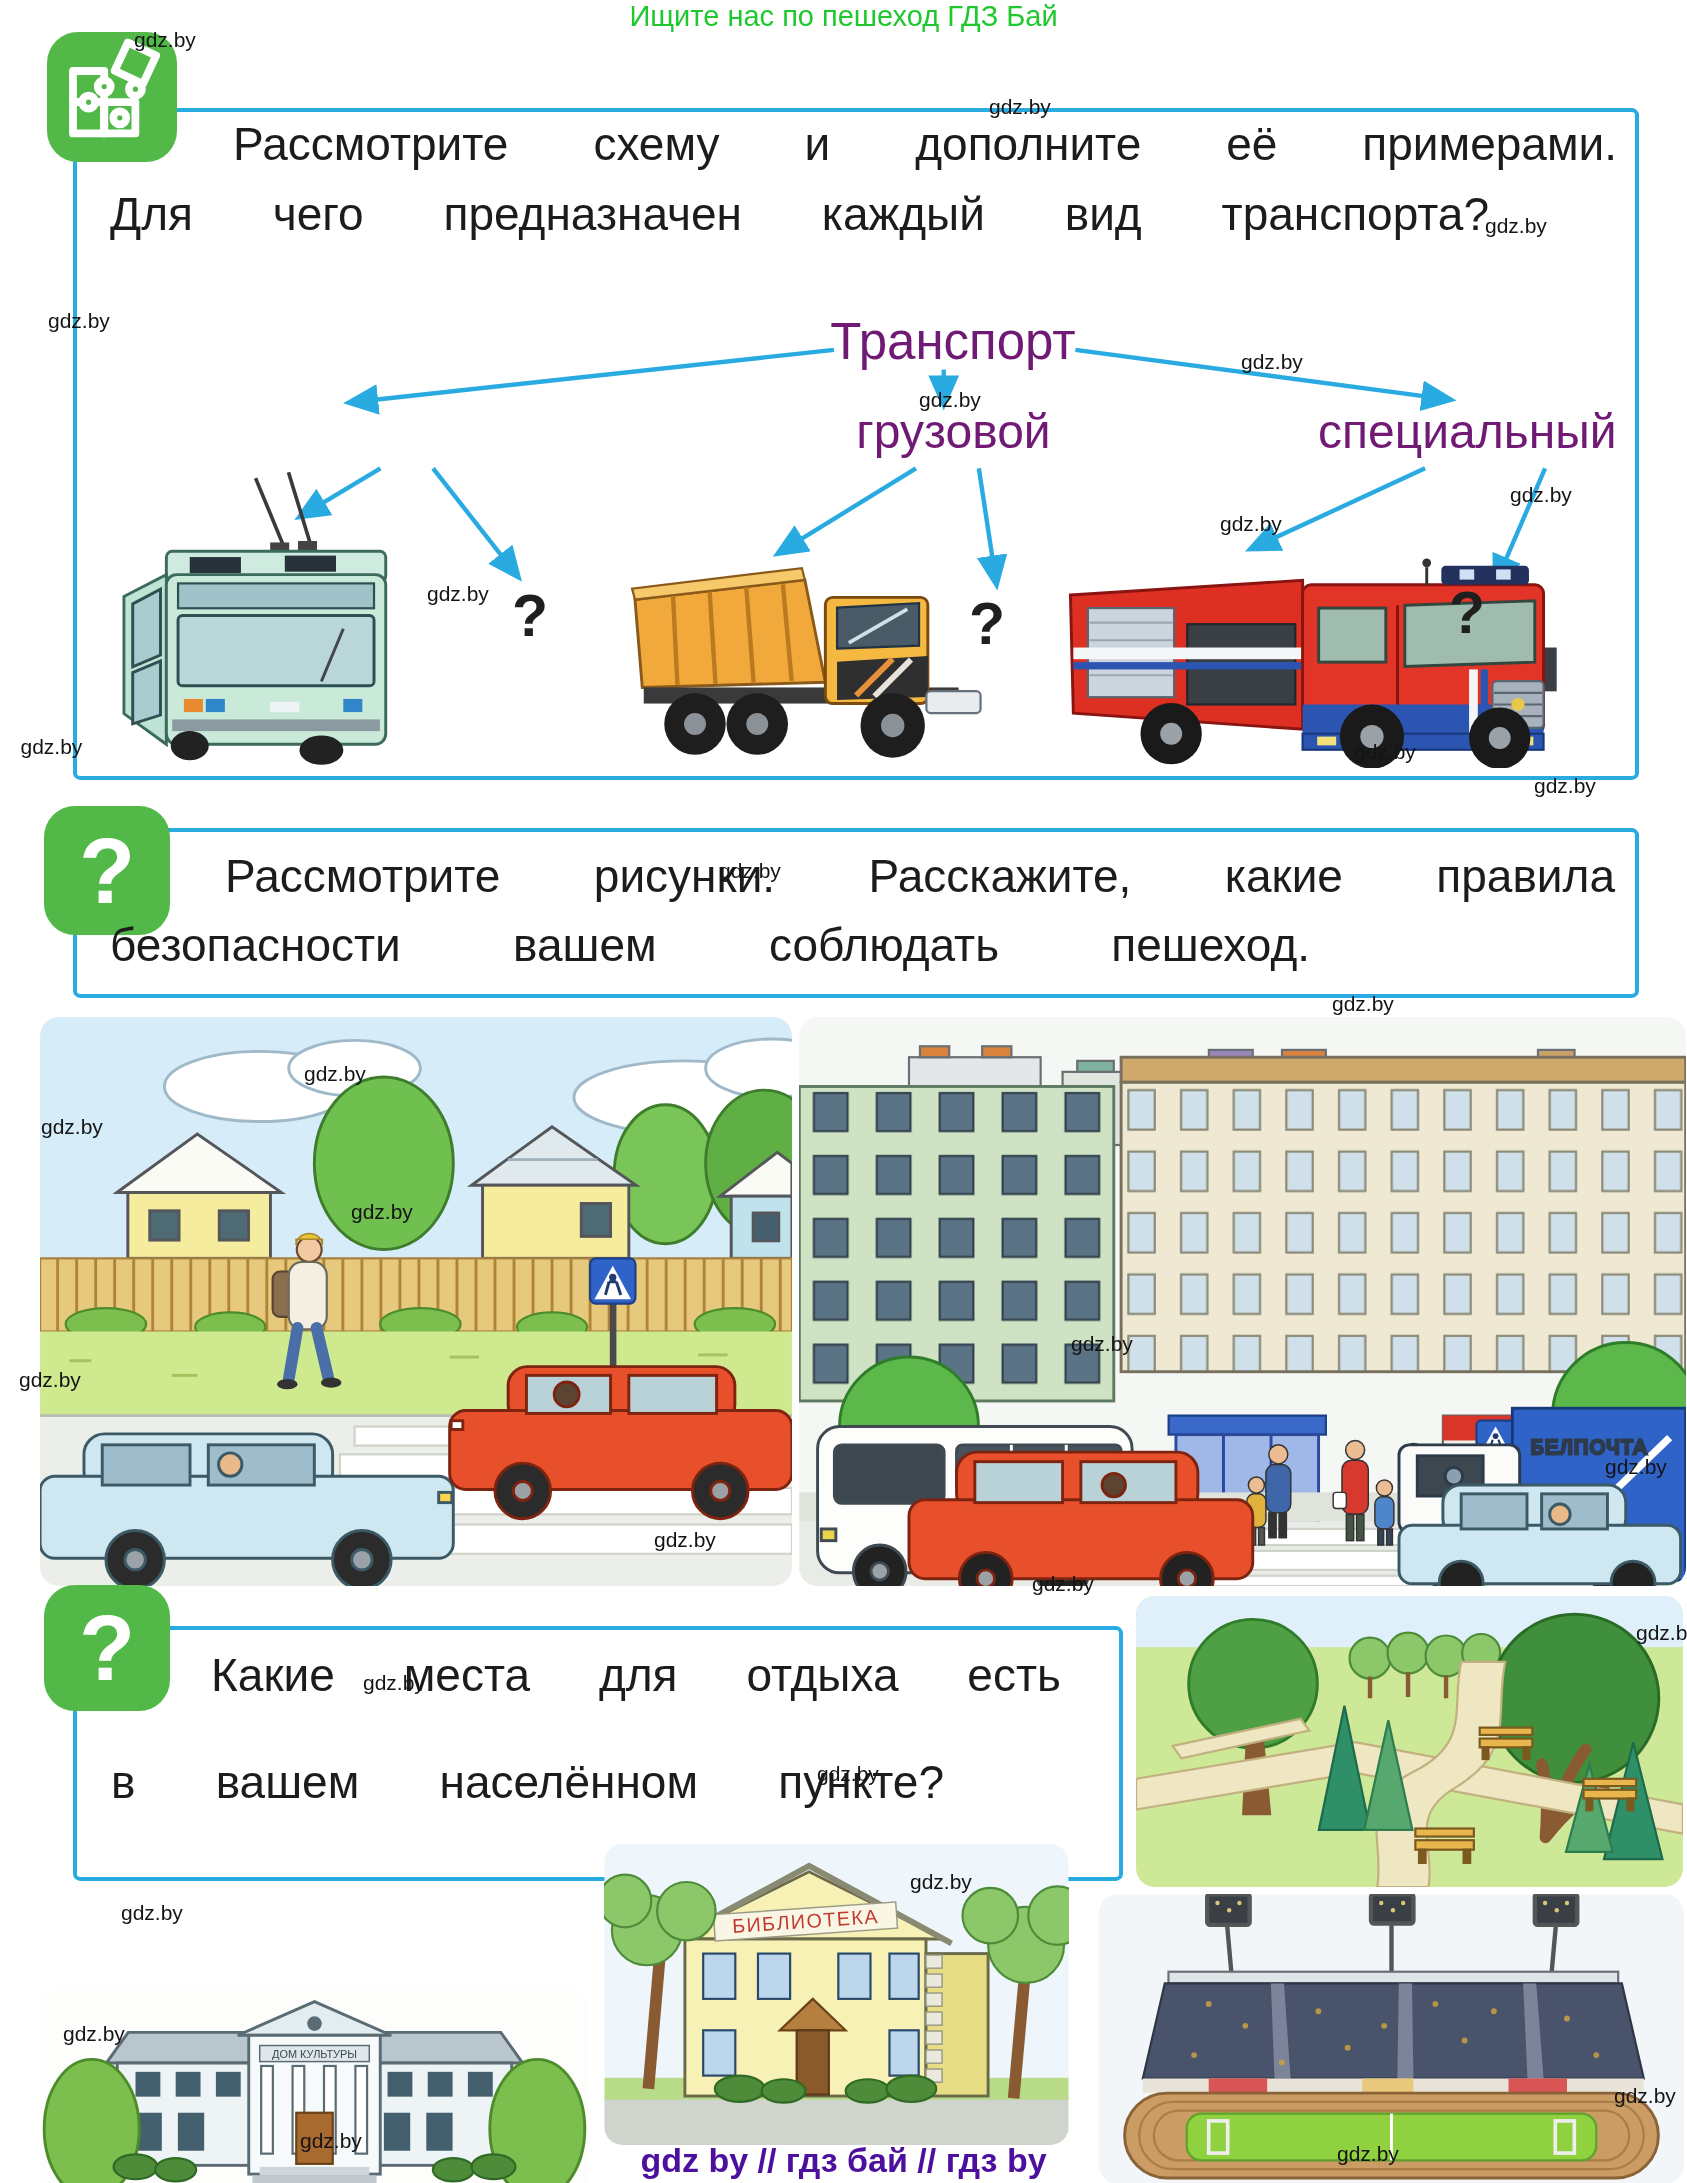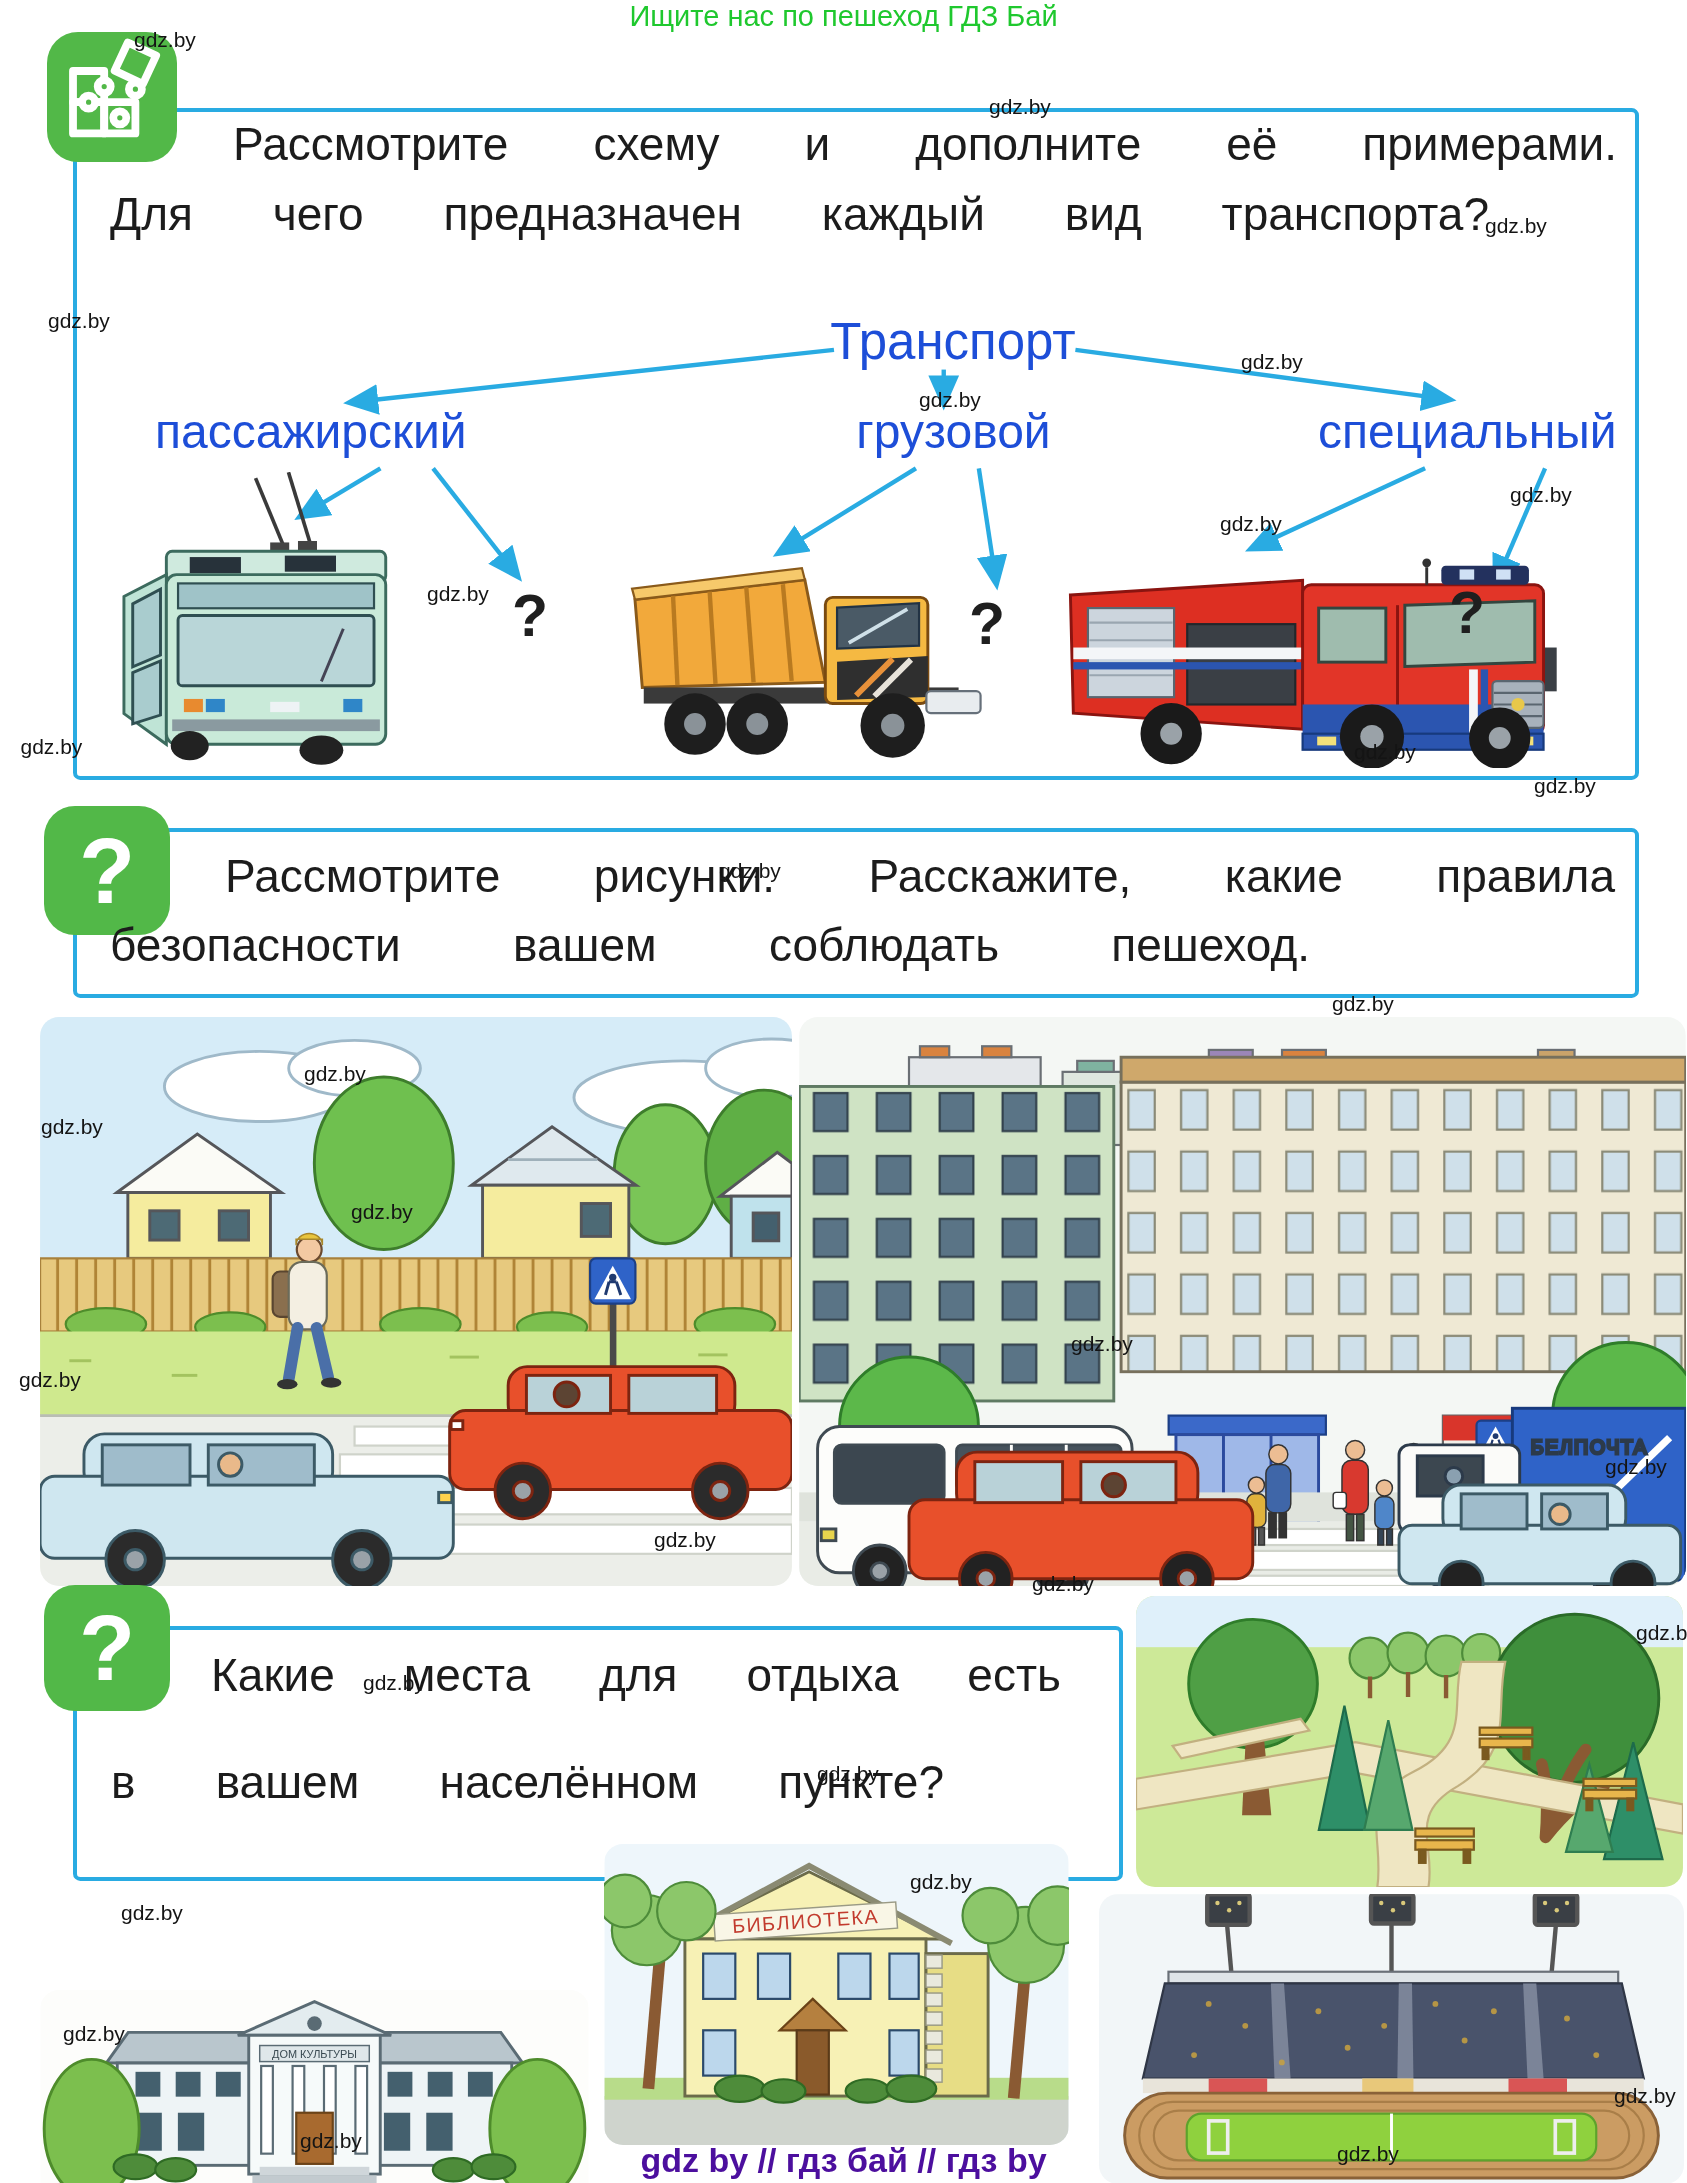--- a/index.html
+++ b/index.html
@@ -14,21 +14,21 @@
   #box2{left:73px;top:828px;width:1558px;height:162px}
   #box3{left:73px;top:1626px;width:1042px;height:247px}
   .ticon{position:absolute;background:#52b848;border-radius:31px;z-index:5;
          display:flex;align-items:center;justify-content:center}
   #icon1{left:47px;top:32px;width:130px;height:130px}
   #icon2{left:44px;top:806px;width:126px;height:129px}
   #icon3{left:44px;top:1585px;width:126px;height:126px}
   .qmark-icon{color:#fff;font-size:92px;font-weight:700;line-height:1}
   .tline{position:absolute;font-size:46px;color:#1c1c1c;z-index:6;white-space:nowrap}
   .j{text-align:justify;text-align-last:justify;white-space:normal}
-  .dlabel{position:absolute;font-size:48px;color:#1d4ed8;z-index:6}
+  .dlabel{position:absolute;font-size:48px;color:#701a75;z-index:6}
   .qm{position:absolute;font-size:59px;font-weight:700;color:#1f1f1f;z-index:6}
   .fig{position:absolute;border-radius:19px;overflow:hidden;z-index:2}
   .veh{position:absolute;z-index:4}
   .fig svg,.veh svg,.ticon svg{display:block;width:100%;height:100%}
   .arrows{position:absolute;left:0;top:0;width:1687px;height:805px;z-index:3;pointer-events:none}
   .wm{position:absolute;font-size:21px;color:#141414;white-space:nowrap;z-index:50}
 </style>
 </head>
 <body>
 
@@ -48,21 +48,20 @@
         <circle cx="32" cy="54" r="5" fill="#52b848"></circle>
         <circle cx="56" cy="66" r="5" fill="#52b848"></circle>
         <circle cx="68" cy="44" r="5" fill="#52b848"></circle>
       </g>
     </svg>
   </div>
   <div class="tline j" style="left:233px;top:117px;width:1384px">Рассмотрите схему и дополните её примерами.</div>
   <div class="tline j" style="left:110px;top:187px;width:1379px">Для чего предназначен каждый вид транспорта?</div>
 
   <div class="dlabel" style="left:792px;top:312px;width:322px;text-align:center;font-size:51px">Транспорт</div>
-  <div class="dlabel" style="left:155px;top:404px">пассажирский</div>
   <div class="dlabel" style="left:1318px;top:404px">специальный</div>
   <div class="dlabel" style="left:818px;top:404px;width:271px;text-align:center">грузовой</div>
 
   <svg class="arrows" viewBox="0 0 2306 1100">
     <defs>
       <marker id="ah" markerWidth="9" markerHeight="9" refX="6.5" refY="3.5" orient="auto">
         <path d="M0,0 L8,3.5 L0,7 Z" fill="#29abe2"></path>
       </marker>
     </defs>
     <g stroke="#29abe2" stroke-width="6" marker-end="url(#ah)">

